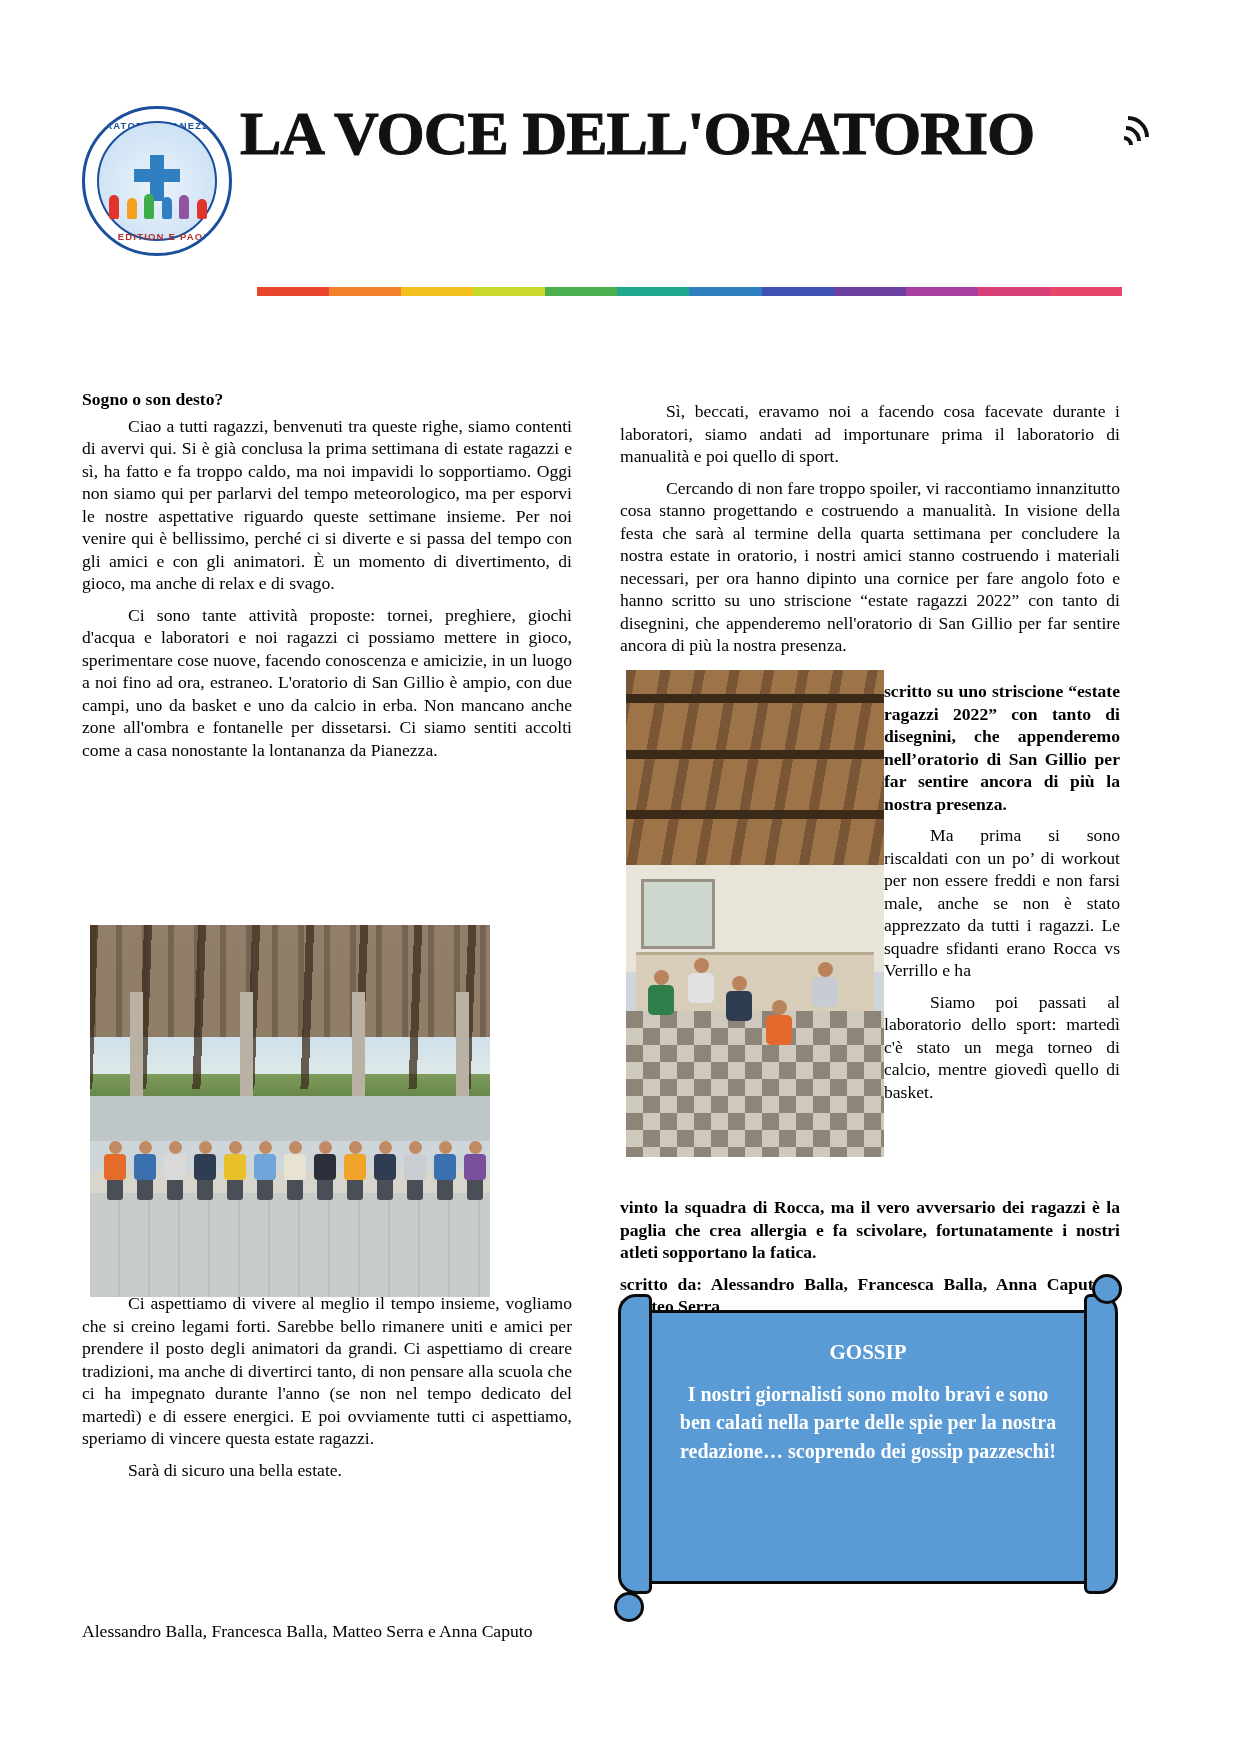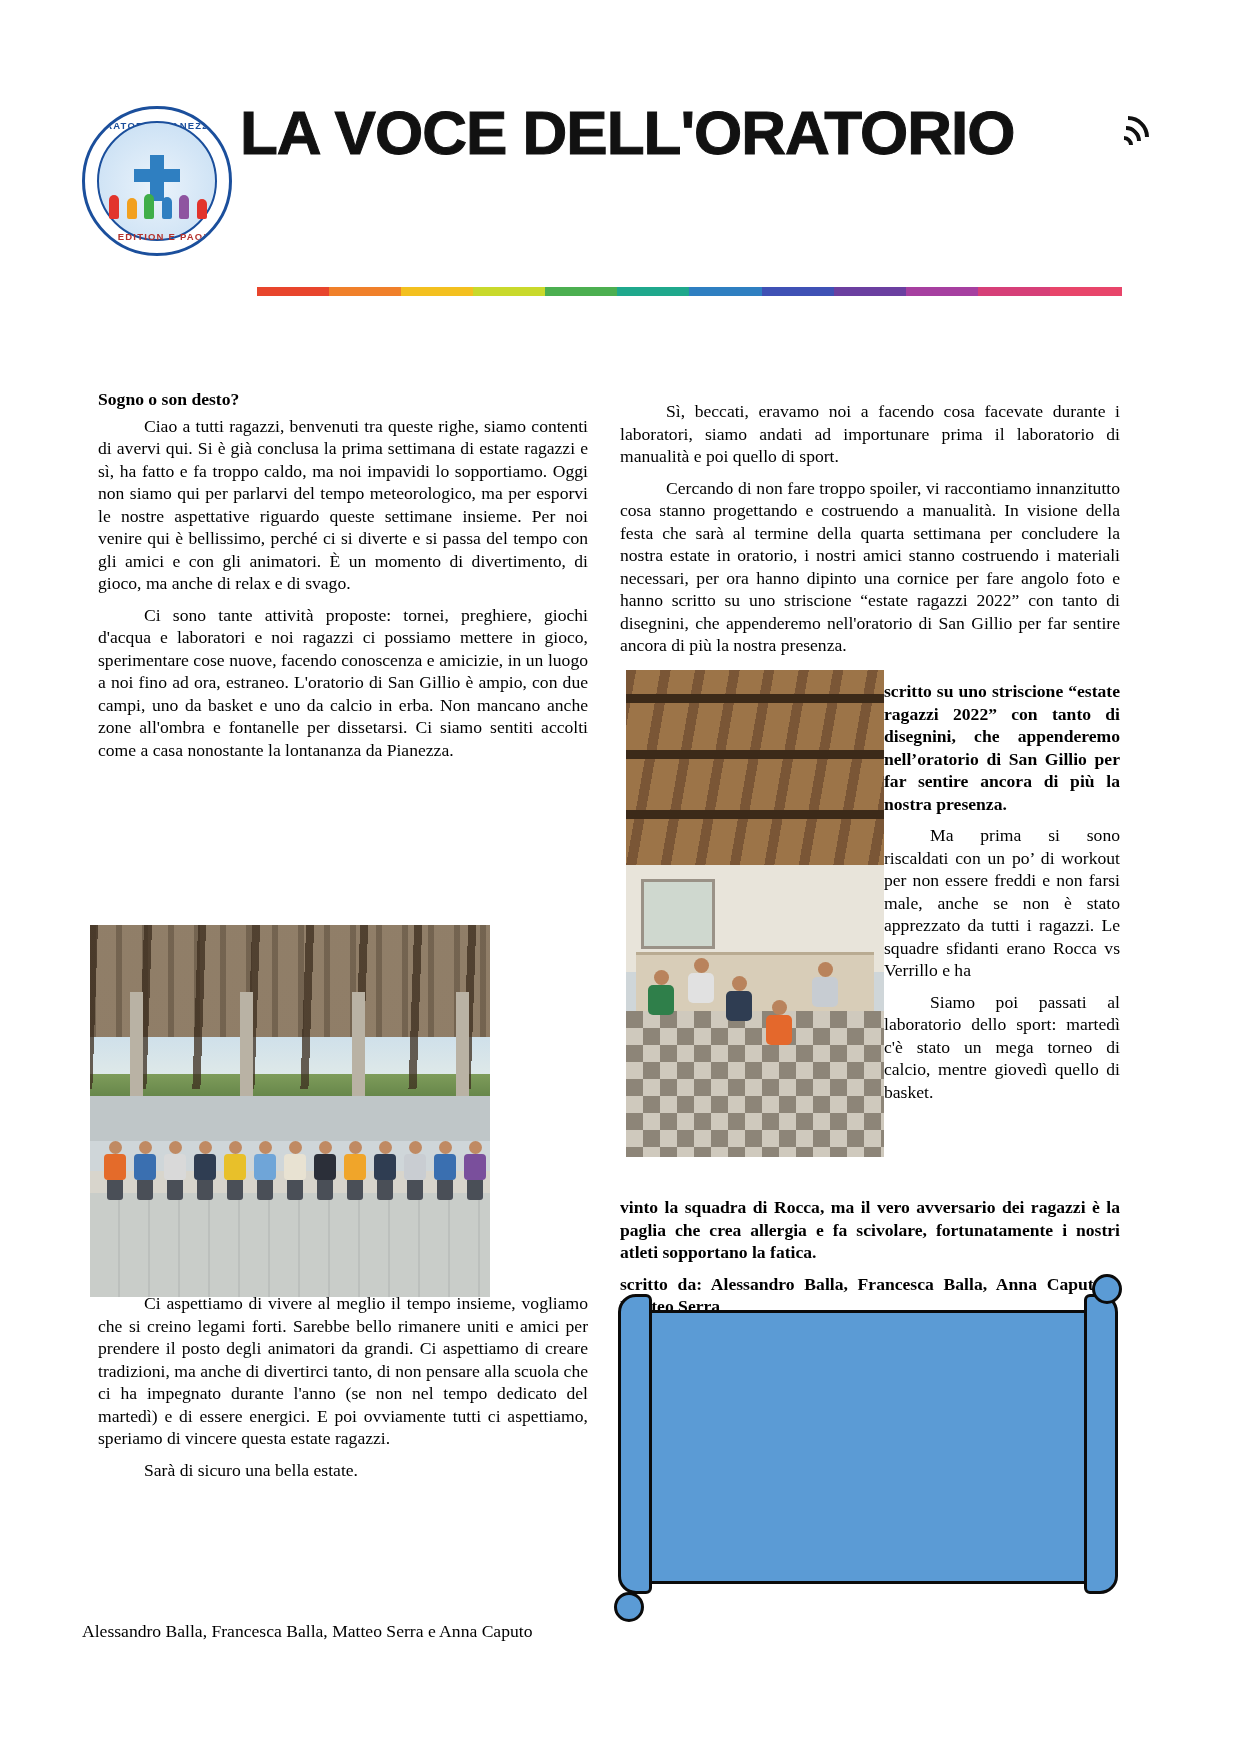--- a/index.html
+++ b/index.html
@@ -91,21 +91,21 @@
   .logo .people i:nth-child(4) { background: #2f7fc1; height: 22px; }
   .logo .people i:nth-child(5) { background: #8e54a0; height: 24px; }
   .logo .people i:nth-child(6) { background: #e2342c; height: 20px; }
 
   .title-block {
     position: absolute;
     left: 240px; top: 10px;
     width: 800px;
   }
   .main-title {
-    font-family: Liberation Sans, sans-serif;
+    font-family: Liberation Serif, serif;
     font-weight: bold;
     font-size: 62px;
     line-height: 1;
     letter-spacing: -1px;
     color: #111111;
     -webkit-text-stroke: 1px #111;
     white-space: nowrap;
   }
   .subtitle-line {
     margin-top: 18px;
@@ -167,21 +167,21 @@
 
   
   .col {
     position: absolute;
     top: 388px;
     width: 490px;
     font-size: 17.6px;
     line-height: 1.28;
     text-align: justify;
   }
-  .col.left { left: 98px; }
+  .col.left { left: 82px; }
   .col.right { left: 620px; top: 400px; width: 500px; }
 
   .col h3 {
     margin: 0 0 4px 0;
     font-size: 17.6px;
     font-weight: bold;
     text-align: left;
   }
   .col p { margin: 0 0 9px 0; text-indent: 46px; }
   .col p.noindent { text-indent: 0; font-weight: bold; }
@@ -480,15 +480,19 @@
     <p class="noindent">vinto la squadra di Rocca, ma il vero avversario dei ragazzi è la paglia che crea allergia e fa scivolare, fortunatamente i nostri atleti sopportano la fatica.</p>
     <p class="noindent">scritto da: Alessandro Balla, Francesca Balla, Anna Caputo e Matteo Serra</p>
   </div>
 
   <div class="gossip">
     <div class="sheet"></div>
     <div class="curl-l"></div>
     <div class="curl-r"></div>
     <div class="knob tr"></div>
     <div class="knob bl"></div>
+    <div class="content">
+      <div class="g-title">GOSSIP</div>
+      <div>I nostri giornalisti sono molto bravi e sono ben calati nella parte delle spie per la nostra redazione… scoprendo dei gossip pazzeschi!</div>
+    </div>
   </div>
 
 </div>
 
 </body></html>

